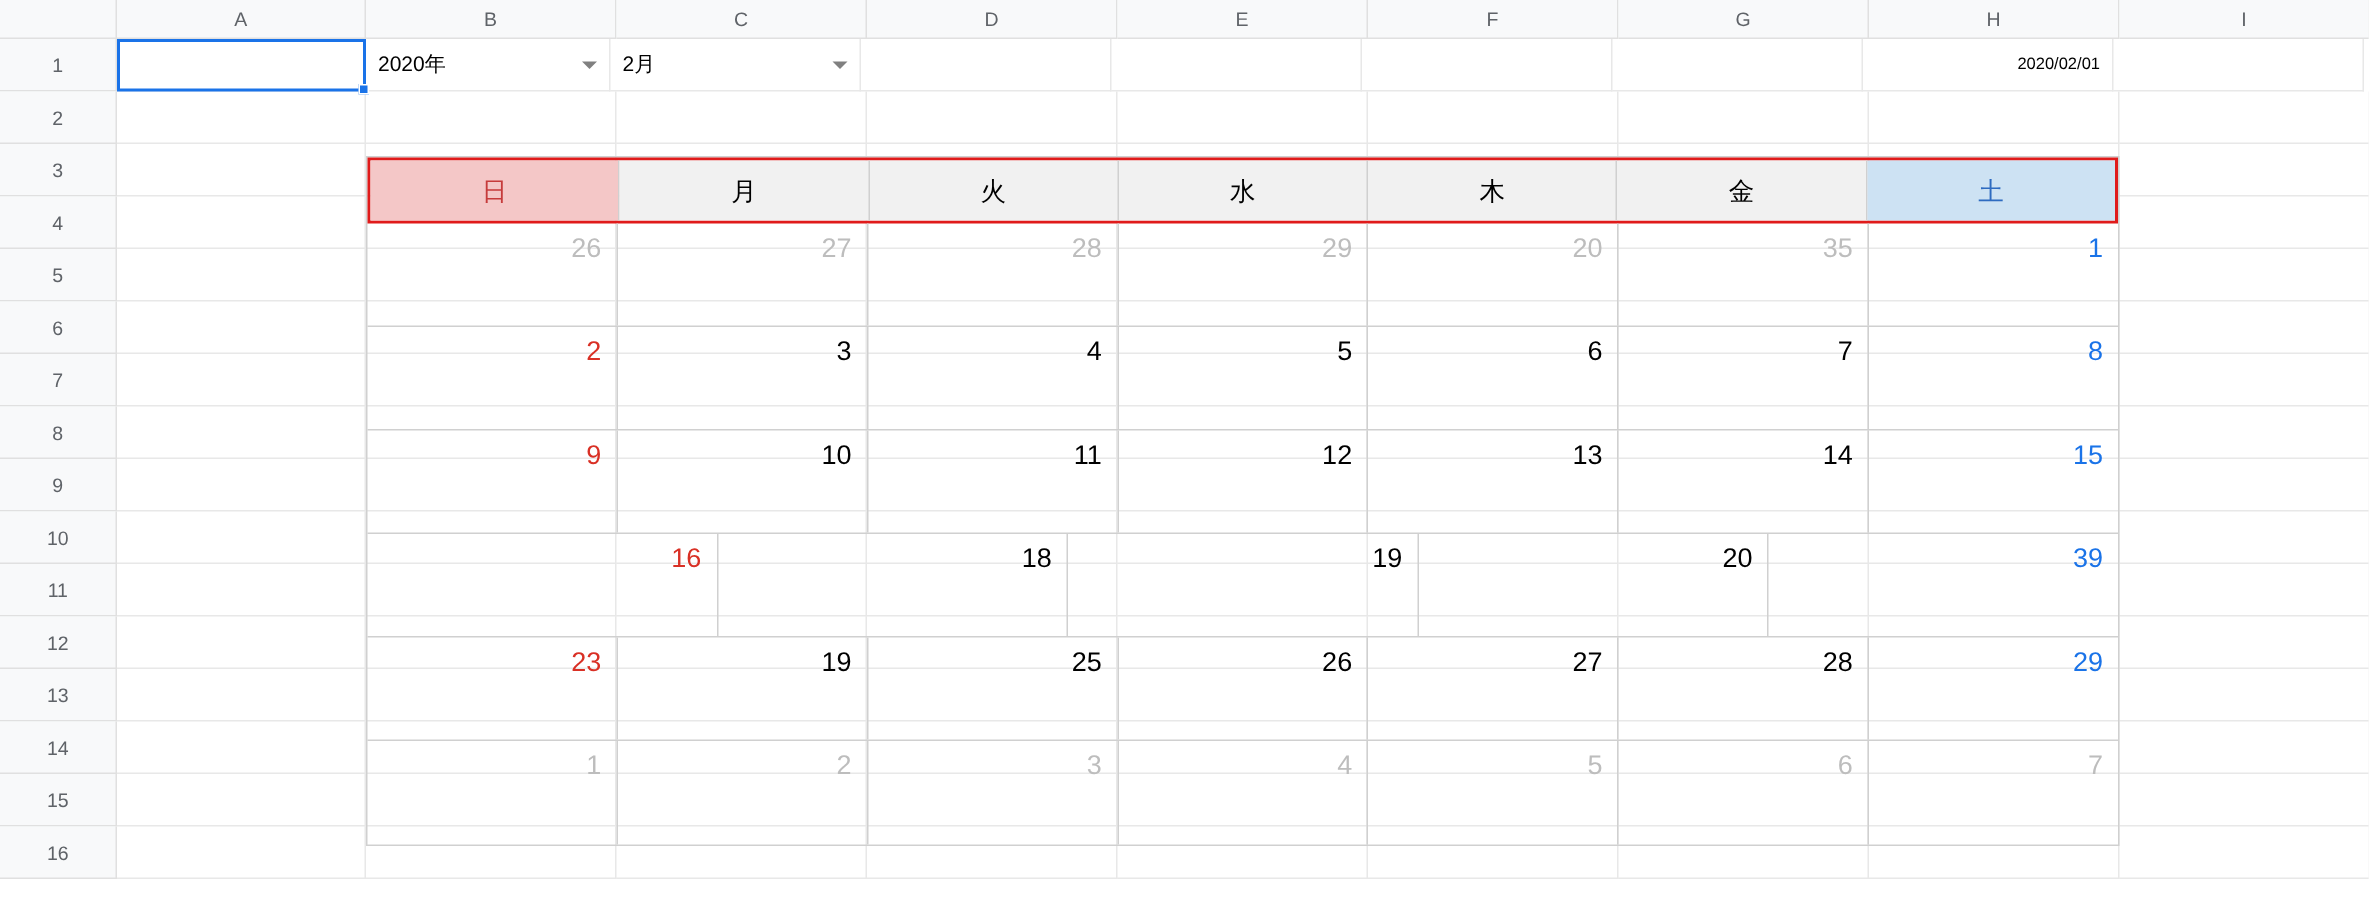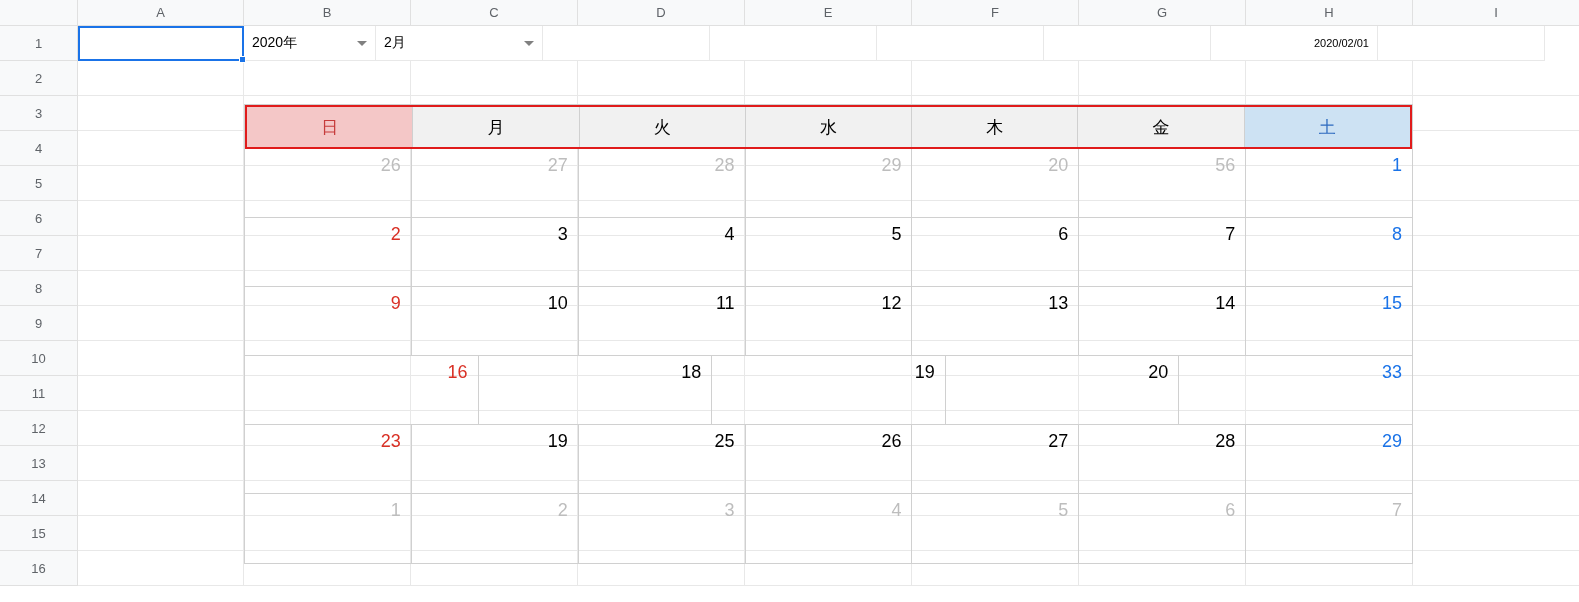--- a/index.html
+++ b/index.html
@@ -197,21 +197,21 @@
       <div class="row-head">12</div>
       <div class="row-head">13</div>
       <div class="row-head">14</div>
       <div class="row-head">15</div>
       <div class="row-head">16</div>
     </div>
 
   <div class="grid" id="grid">
       <div class="grid-row">
         <div class="cell" style="width: 166px;"></div>
-        <div class="cell" style="width: 132px;">
+        <div class="cell" style="width: 163px;">
           <div class="dropdown-cell">
             <span class="dropdown-val">2020年</span>
             <span class="dropdown-arrow"></span>
           </div>
         </div>
         <div class="cell" style="width: 167px;">
           <div class="dropdown-cell">
             <span class="dropdown-val">2月</span>
             <span class="dropdown-arrow"></span>
           </div>
@@ -406,21 +406,21 @@
         <div class="cal-head-cell">金</div>
         <div class="cal-head-cell sat">土</div>
       </div>
     <div class="cal-body" id="cal-body">
         <div class="cal-week">
           <div class="cal-day outside">26</div>
           <div class="cal-day outside">27</div>
           <div class="cal-day outside">28</div>
           <div class="cal-day outside">29</div>
           <div class="cal-day outside">20</div>
-          <div class="cal-day outside">56</div>
+          <div class="cal-day outside">35</div>
           <div class="cal-day sat">1</div>
         </div>
         <div class="cal-week">
           <div class="cal-day sun">2</div>
           <div class="cal-day ">3</div>
           <div class="cal-day ">4</div>
           <div class="cal-day ">5</div>
           <div class="cal-day ">6</div>
           <div class="cal-day ">7</div>
           <div class="cal-day sat">8</div>
@@ -432,21 +432,21 @@
           <div class="cal-day ">12</div>
           <div class="cal-day ">13</div>
           <div class="cal-day ">14</div>
           <div class="cal-day sat">15</div>
         </div>
         <div class="cal-week">
           <div class="cal-day sun">16</div>
           <div class="cal-day ">18</div>
           <div class="cal-day ">19</div>
           <div class="cal-day ">20</div>
-          <div class="cal-day sat">33</div>
+          <div class="cal-day sat">39</div>
         </div>
         <div class="cal-week">
           <div class="cal-day sun">23</div>
           <div class="cal-day ">19</div>
           <div class="cal-day ">25</div>
           <div class="cal-day ">26</div>
           <div class="cal-day ">27</div>
           <div class="cal-day ">28</div>
           <div class="cal-day sat">29</div>
         </div>

